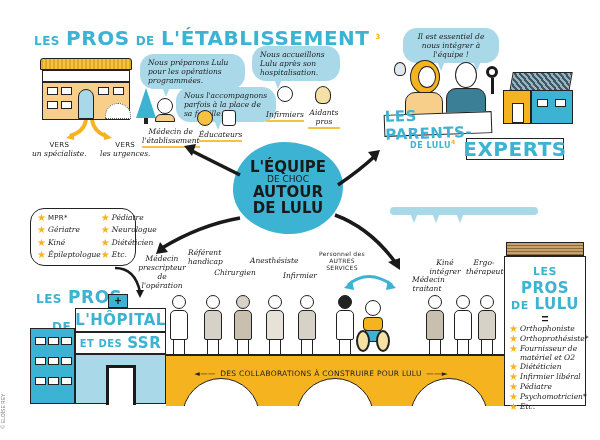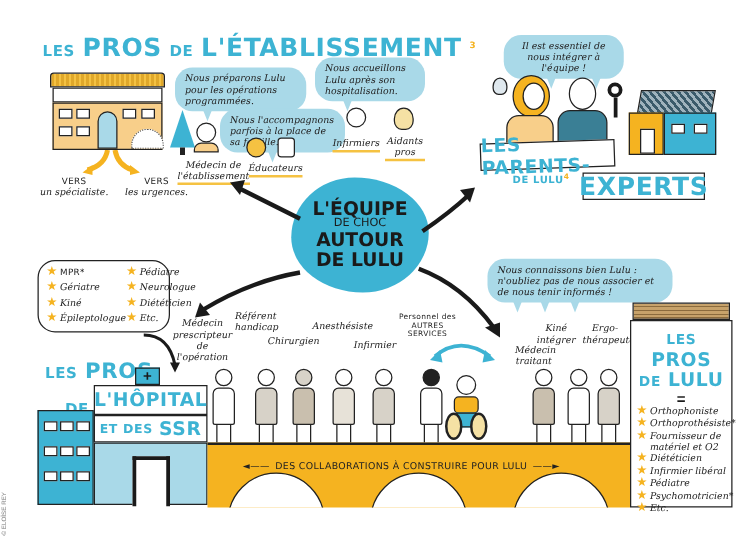--- a/index.html
+++ b/index.html
@@ -270,21 +270,20 @@
 
 <div class="abs" style="left:356px; top:300px; width:34px; height:54px;">
   <div style="position:absolute; left:9px; top:0; width:16px; height:16px; border:1.5px solid #222; border-radius:50%; background:#fff;"></div>
   <div style="position:absolute; left:7px; top:17px; width:20px; height:14px; background:#f5b320; border:1.5px solid #222; border-radius:4px;"></div>
   <div style="position:absolute; left:9px; top:30px; width:16px; height:12px; background:#3db3d3; border:1.5px solid #222;"></div>
   <div style="position:absolute; left:0; top:30px; width:14px; height:22px; border:2px solid #222; border-radius:50%; background:#f5e1a4;"></div>
   <div style="position:absolute; left:20px; top:30px; width:14px; height:22px; border:2px solid #222; border-radius:50%; background:#f5e1a4;"></div>
 </div>
 
 <div class="abs bubble" style="left:390px; top:207px; width:148px;">
-  <div class="hand">Nous connaissons bien Lulu : n'oubliez pas de nous associer et de nous tenir informés !</div>
   <div class="bubble-tail" style="left:20px; bottom:-8px;"></div>
   <div class="bubble-tail" style="left:42px; bottom:-8px;"></div>
   <div class="bubble-tail" style="left:66px; bottom:-8px;"></div>
 </div>
 <div class="abs hand" style="left:412px; top:275px; width:30px; text-align:center;">Médecin traitant</div>
 <div class="abs hand" style="left:420px; top:258px; width:50px; text-align:center;">Kiné intégrer</div>
 <div class="abs hand" style="left:466px; top:258px; width:36px; text-align:center;">Ergo-thérapeute</div>
 
 <div class="abs" style="left:420px; top:290px; width:80px; height:64px;">
   <div class="person" style="left:6px;">

